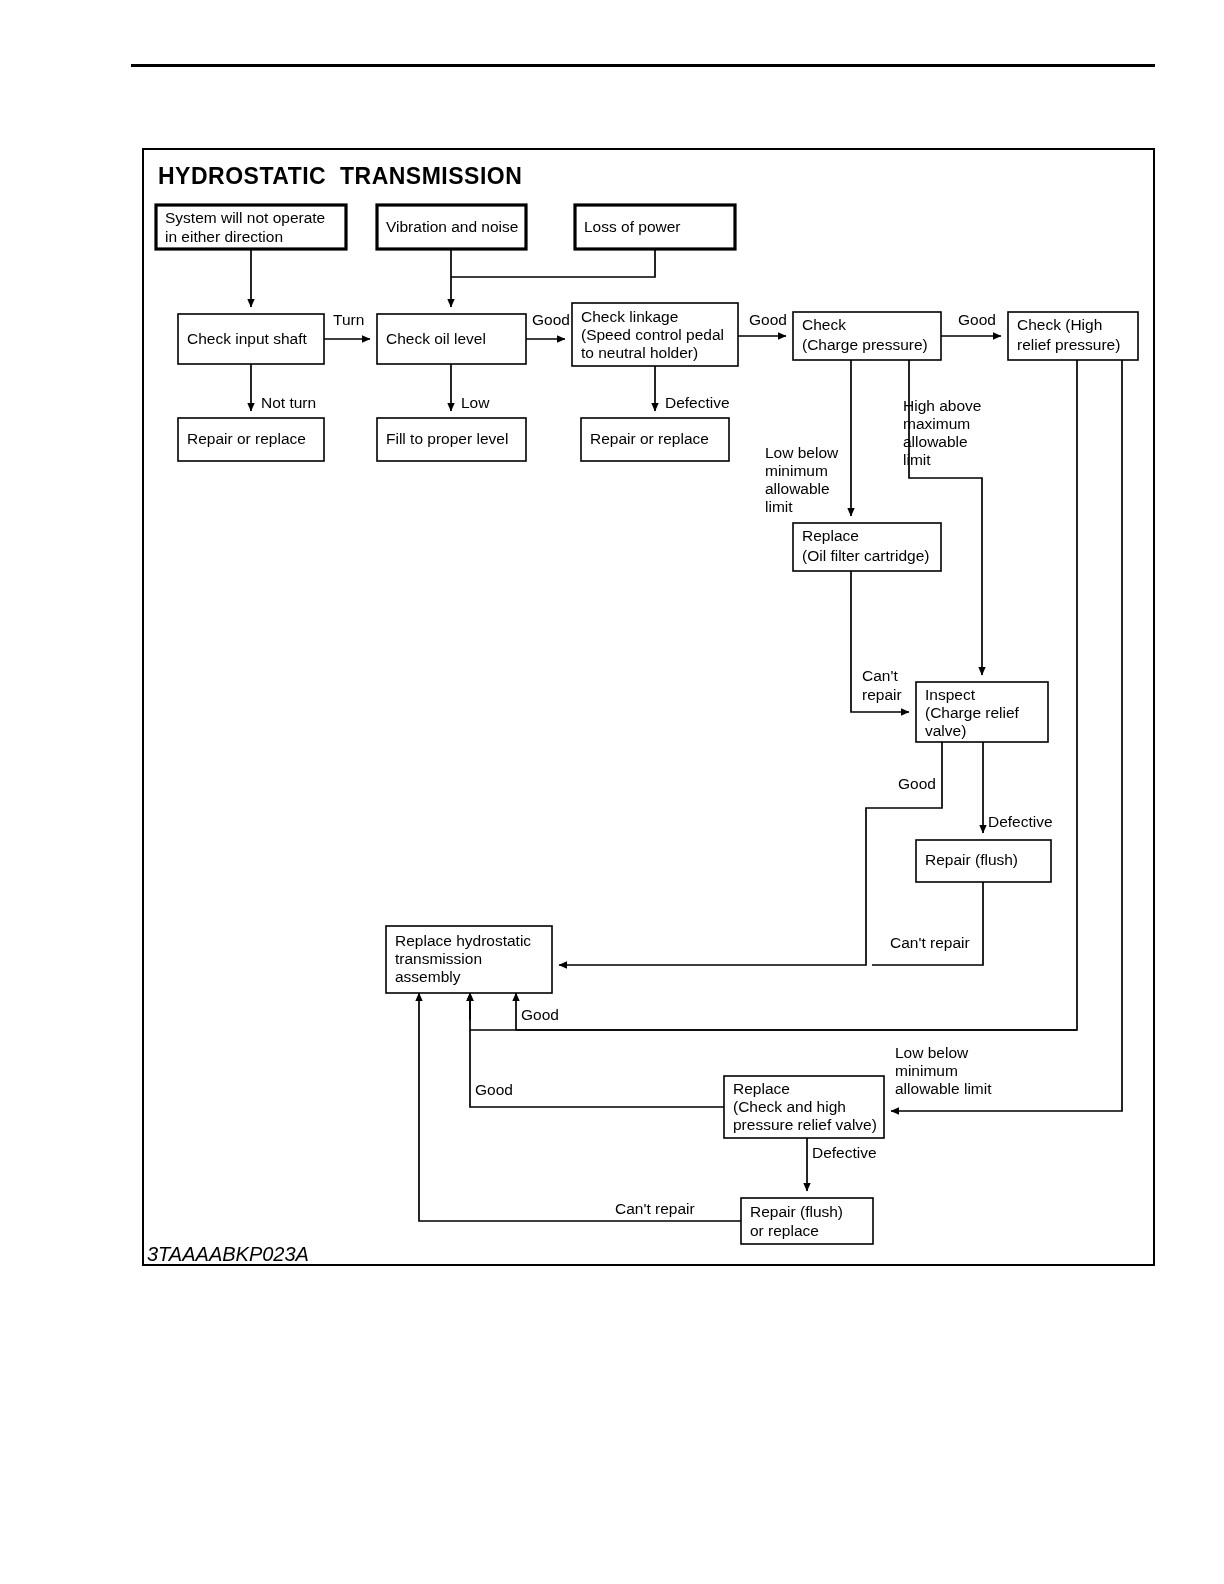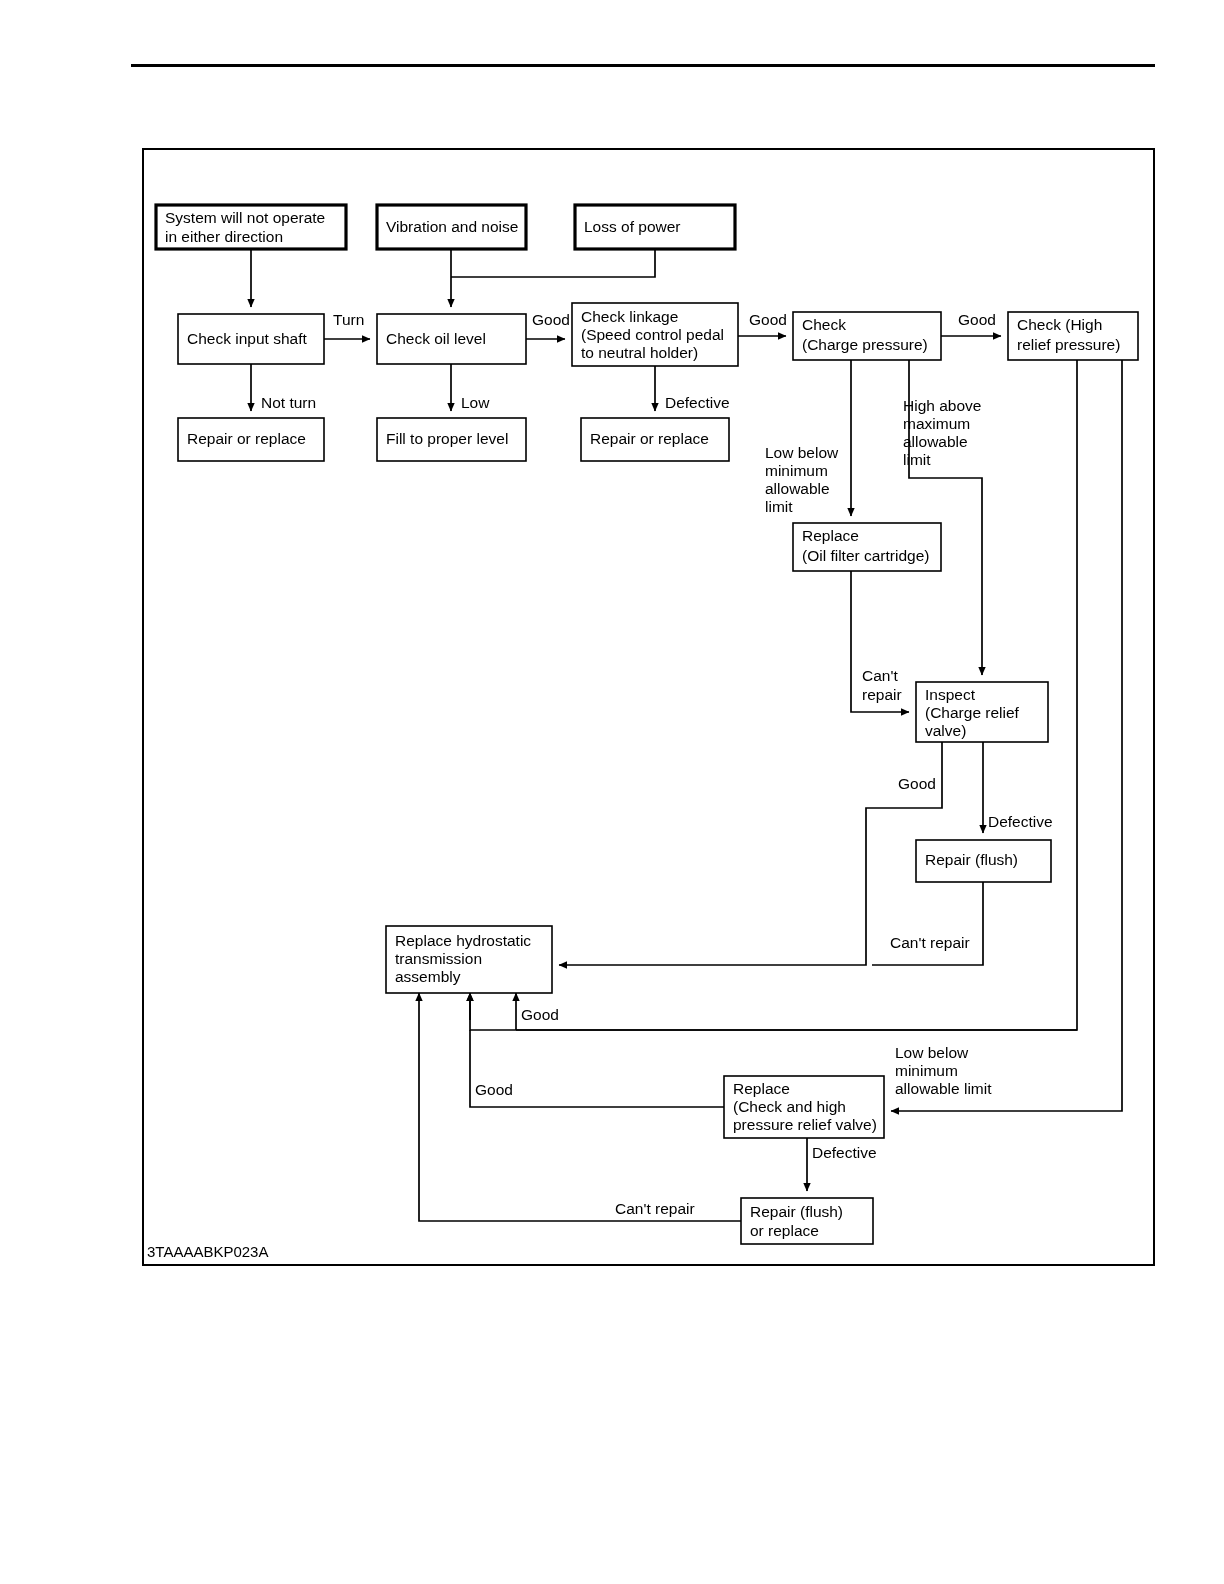--- a/index.html
+++ b/index.html
@@ -45,22 +45,23 @@
     top: 163px;
     font-size: 23px;
     font-weight: bold;
     letter-spacing: 0.5px;
     white-space: pre;
   }
   .plate-code {
     position: absolute;
     left: 147px;
     top: 1243px;
-    font-size: 15px;
+    font-size: 20px;
     white-space: pre;
+    font-style: italic;
   }
   svg.flow {
     position: absolute;
     left: 0; top: 0;
     width: 1224px;
     height: 1584px;
     overflow: visible;
   }
   .node-box {
     fill: #ffffff;
@@ -91,20 +92,21 @@
 </style>
 </head>
 <body>
 
 <div id="page">
 
   <div class="header-rule"></div>
 
   <div class="frame"></div>
 
+  <div class="diagram-title">HYDROSTATIC  TRANSMISSION</div>
 
   <svg class="flow" viewBox="0 0 1224 1584">
     <defs>
       <marker id="ah" markerWidth="9" markerHeight="9" refX="8.2" refY="4.5" orient="auto" markerUnits="userSpaceOnUse">
         <path d="M0,0.7 L8.6,4.5 L0,8.3 z" fill="#000000"></path>
       </marker>
     </defs>
 
     <path class="conn" d="M251,249 L251,307" marker-end="url(#ah)"></path>
 

